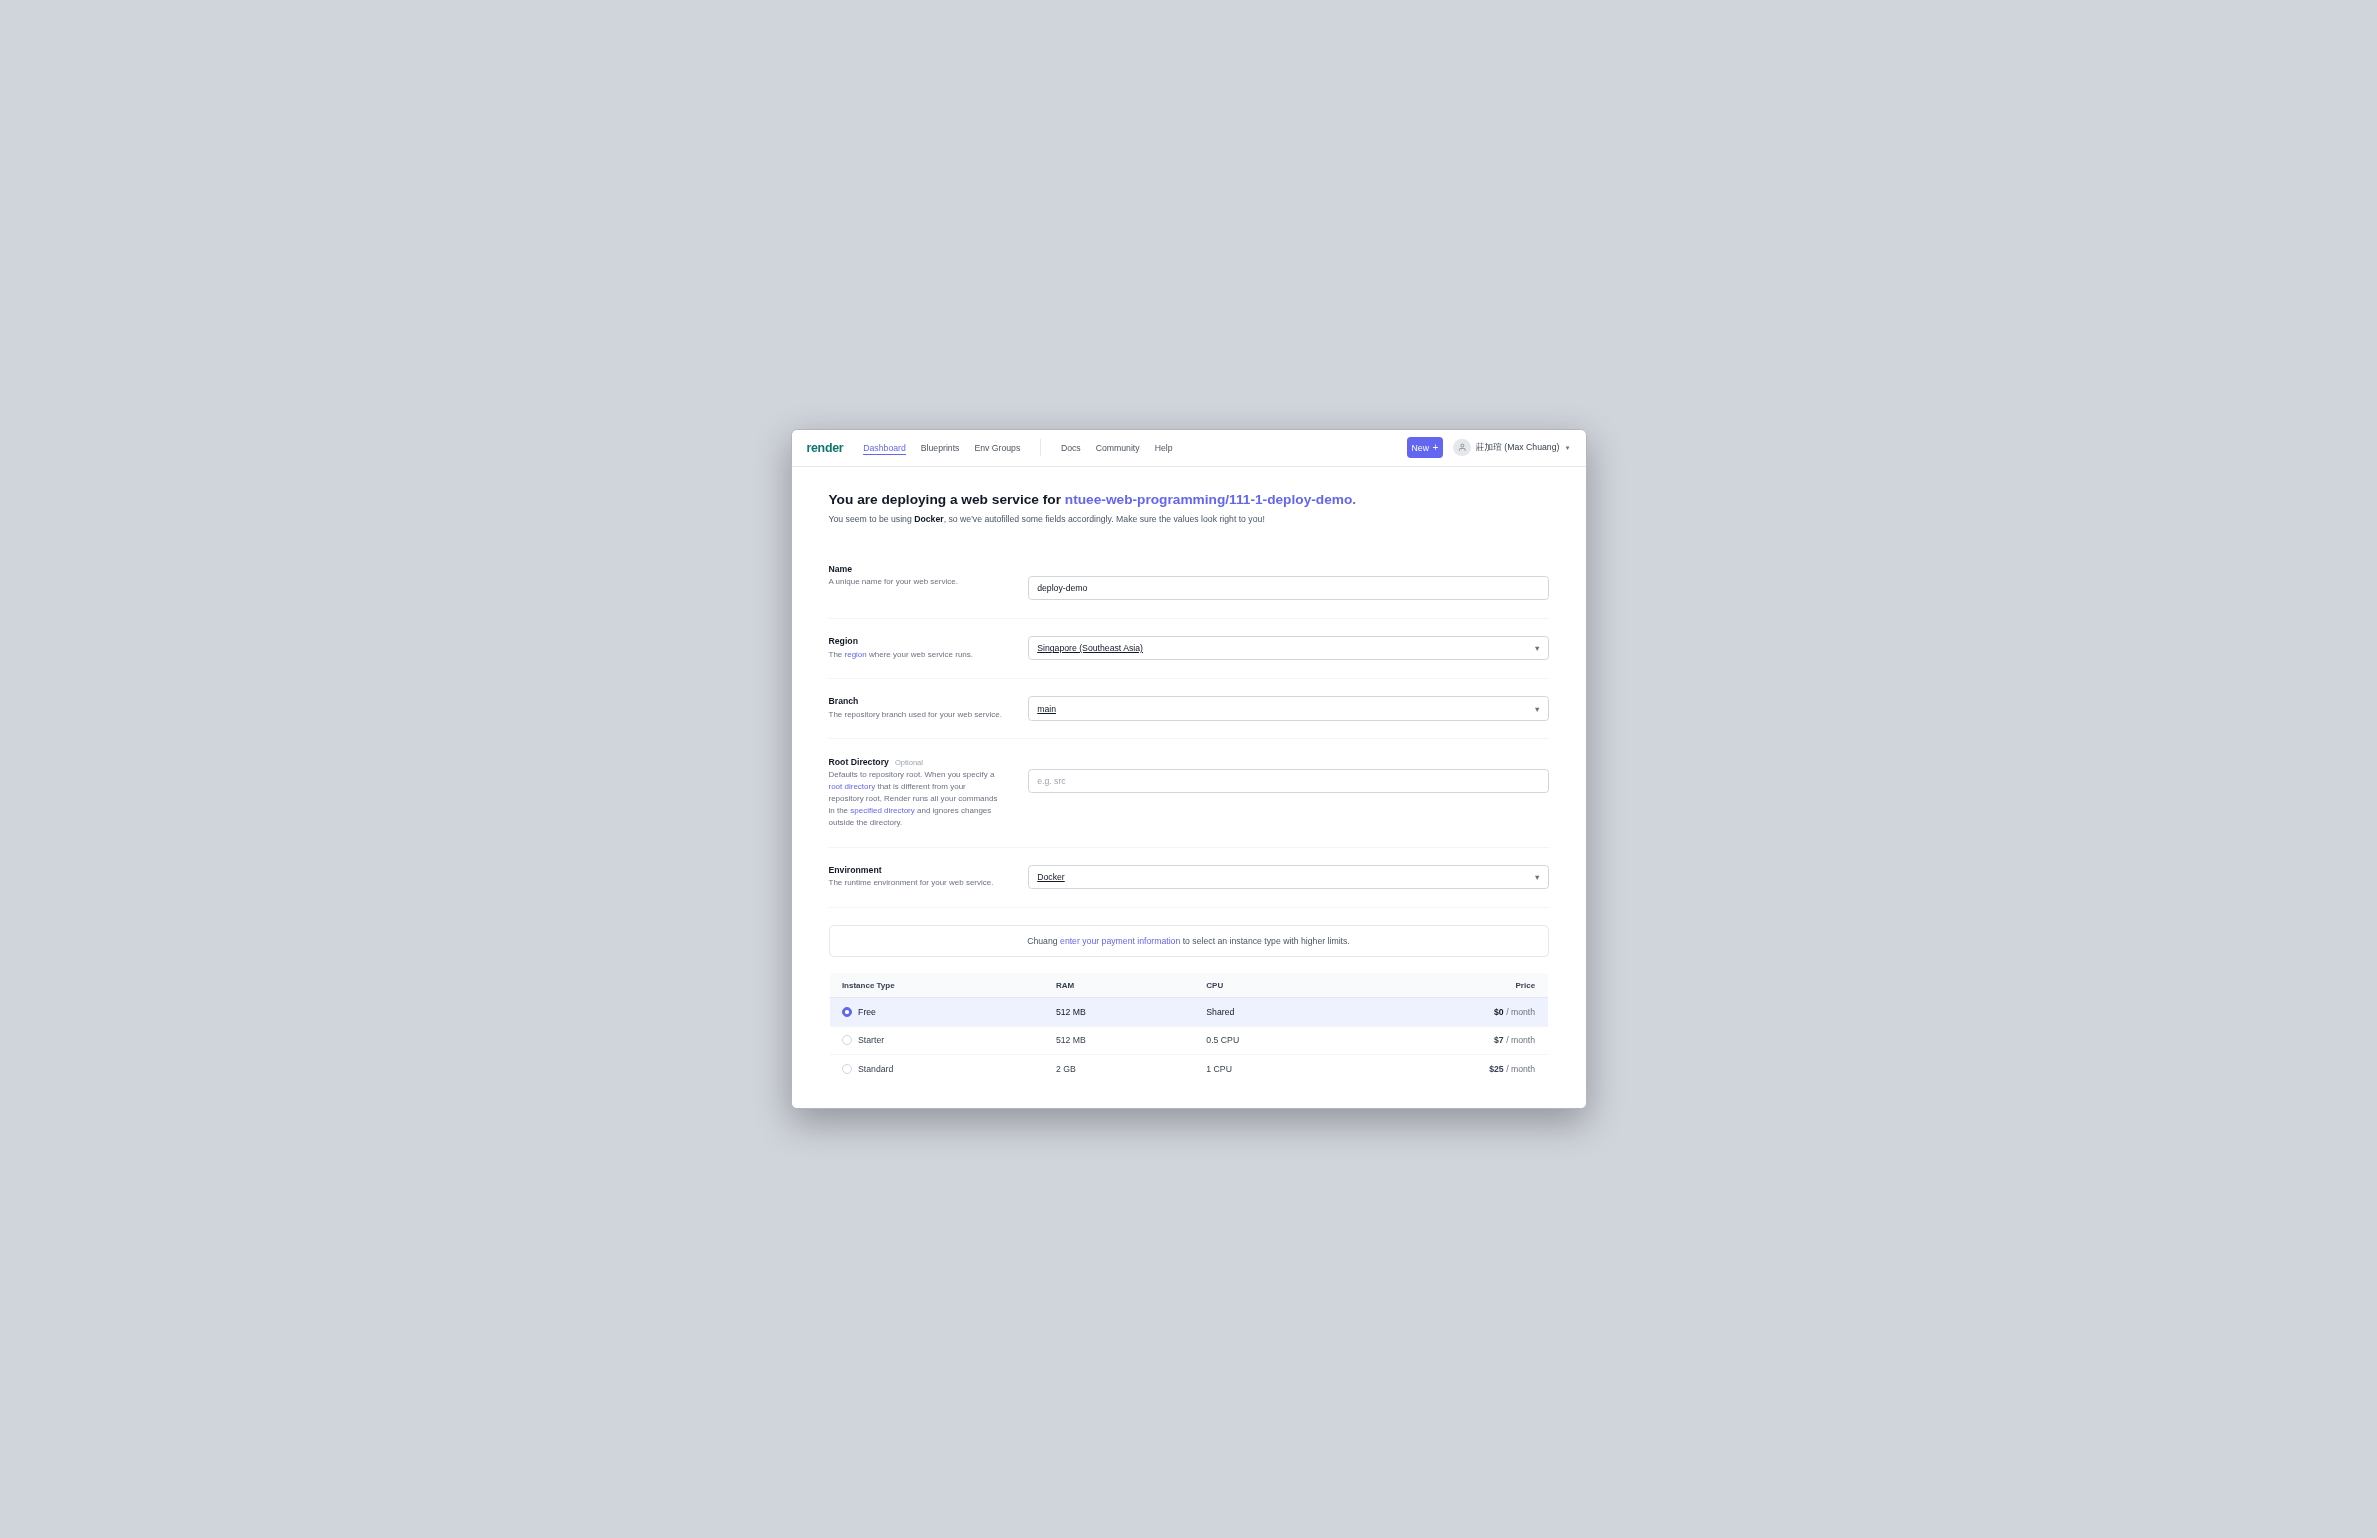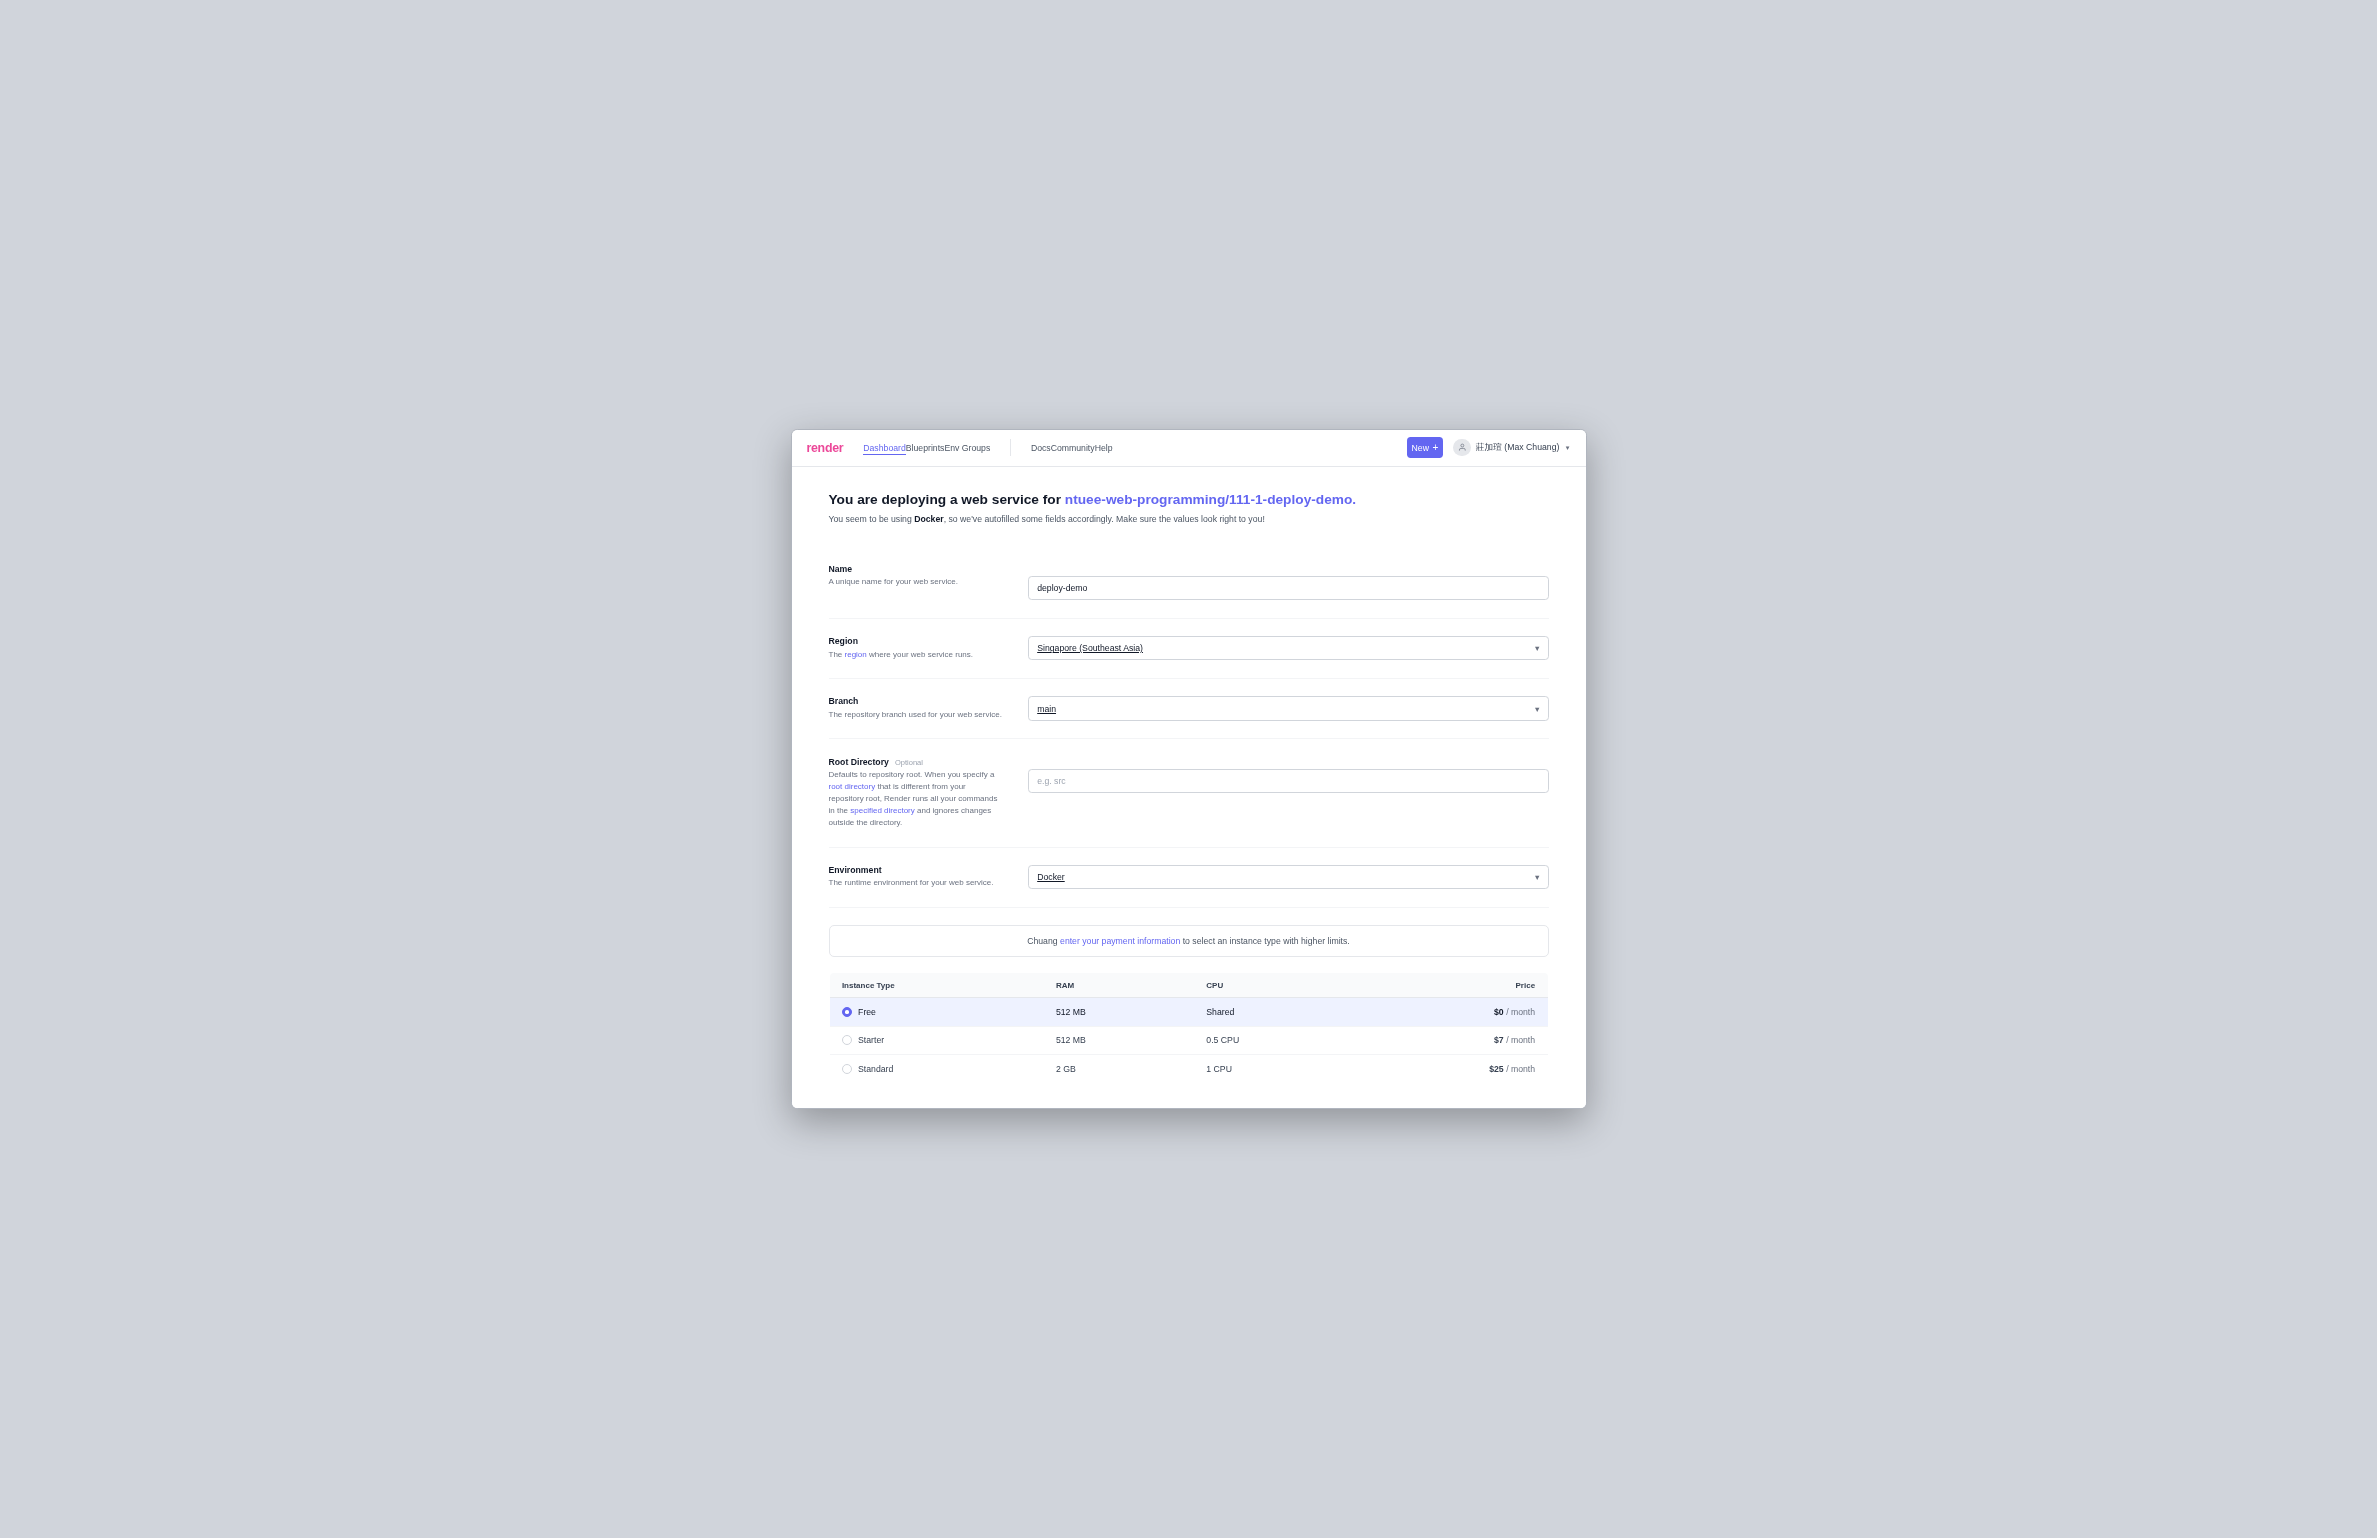--- a/index.html
+++ b/index.html
@@ -26,26 +26,27 @@
       border-bottom: 0.6px solid #e5e7eb;
       display: flex;
       align-items: center;
       padding: 0 15px;
       height: 37px;
       gap: 20px;
     }
     .nav-logo {
       font-size: 12.4px;
       font-weight: 700;
-      color: #ec4899;
+      color: #0f766e;
       letter-spacing: -0.3px;
     }
     .nav-links {
       display: flex;
       align-items: center;
+      gap: 15px;
     }
     .nav-link {
       font-size: 8.7px;
       color: #4b5563;
       text-decoration: none;
       cursor: pointer;
       padding: 2.5px 0;
     }
     .nav-link.active {
       color: #6366f1;

